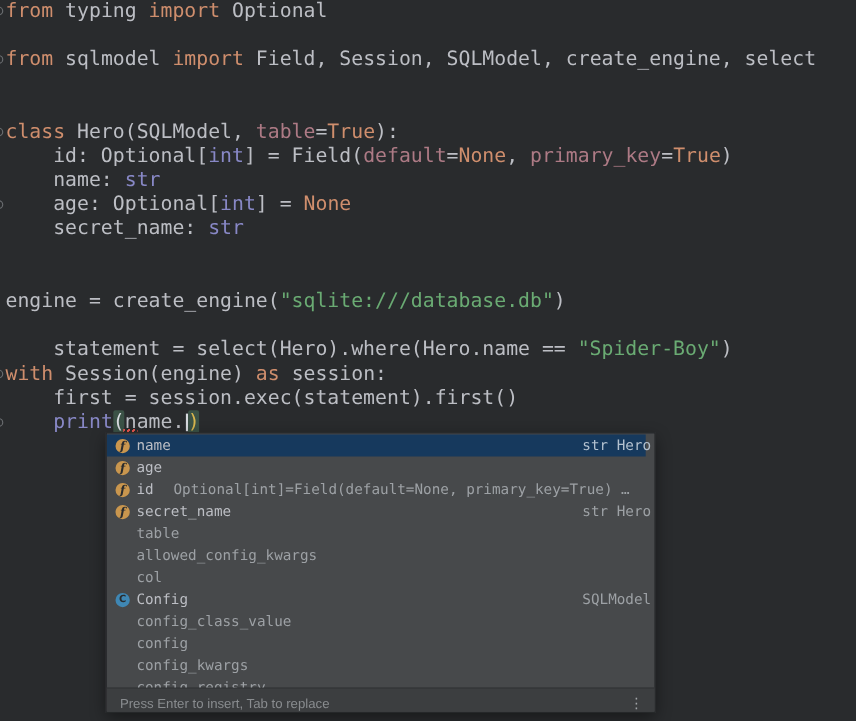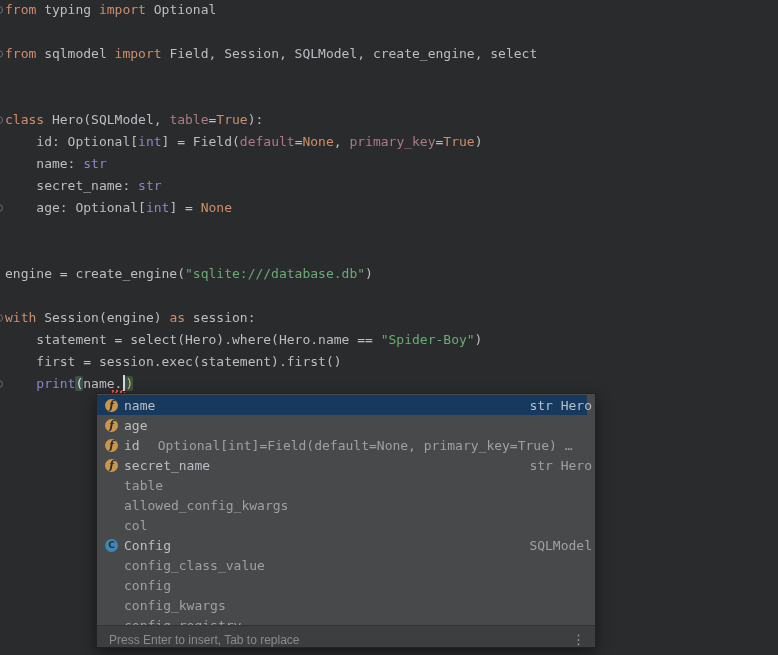--- a/index.html
+++ b/index.html
@@ -4,21 +4,21 @@
 <style>
   html,body{margin:0;padding:0;}
   body{
     width:778px;height:655px;overflow:hidden;
     background:var(--bg,#292b2d);
     font-family:"DejaVu Sans Mono",monospace;
   }
   .editor{position:relative;width:778px;height:655px;}
   .code-area{
     position:absolute;top:-1px;left:5px;right:0;
-    font-size:13px;line-height:22px;
+    font-size:18px;line-height:22px;
   }
   .code-line{height:22px;white-space:pre;position:relative;}
   .gutter-dot{
     position:absolute;left:-10px;top:7px;width:8px;height:8px;
     border:1px solid #6a6d70;border-radius:50%;box-sizing:border-box;
   }
   .kw{color:var(--keyword);}
   .pl{color:var(--text);}
   .ty{color:var(--builtin);}
   .st{color:var(--string);}
@@ -79,28 +79,28 @@
 <div class="editor">
   <div class="code-area">
       <div class="code-line"><span class="gutter-dot"></span><span class="kw">from</span><span class="pl"> typing </span><span class="kw">import</span><span class="pl"> Optional</span></div>
       <div class="code-line"></div>
       <div class="code-line"><span class="gutter-dot"></span><span class="kw">from</span><span class="pl"> sqlmodel </span><span class="kw">import</span><span class="pl"> Field, Session, SQLModel, create_engine, select</span></div>
       <div class="code-line"></div>
       <div class="code-line"></div>
       <div class="code-line"><span class="gutter-dot"></span><span class="kw">class</span><span class="pl"> Hero(SQLModel, </span><span class="pr">table</span><span class="pl">=</span><span class="kw">True</span><span class="pl">):</span></div>
       <div class="code-line"><span class="pl">    id: Optional[</span><span class="ty">int</span><span class="pl">] = Field(</span><span class="pr">default</span><span class="pl">=</span><span class="kw">None</span><span class="pl">, </span><span class="pr">primary_key</span><span class="pl">=</span><span class="kw">True</span><span class="pl">)</span></div>
       <div class="code-line"><span class="pl">    name: </span><span class="ty">str</span></div>
+      <div class="code-line"><span class="gutter-dot"></span><span class="pl">    age: Optional[</span><span class="ty">int</span><span class="pl">] = </span><span class="kw">None</span></div>
       <div class="code-line"><span class="pl">    secret_name: </span><span class="ty">str</span></div>
-      <div class="code-line"><span class="gutter-dot"></span><span class="pl">    age: Optional[</span><span class="ty">int</span><span class="pl">] = </span><span class="kw">None</span></div>
       <div class="code-line"></div>
       <div class="code-line"></div>
       <div class="code-line"><span class="pl">engine = create_engine(</span><span class="st">"sqlite:///database.db"</span><span class="pl">)</span></div>
       <div class="code-line"></div>
+      <div class="code-line"><span class="pl">    statement = select(Hero).where(Hero.name == </span><span class="st">"Spider-Boy"</span><span class="pl">)</span></div>
       <div class="code-line"><span class="gutter-dot"></span><span class="kw">with</span><span class="pl"> Session(engine) </span><span class="kw">as</span><span class="pl"> session:</span></div>
-      <div class="code-line"><span class="pl">    statement = select(Hero).where(Hero.name == </span><span class="st">"Spider-Boy"</span><span class="pl">)</span></div>
       <div class="code-line"><span class="pl">    first = session.exec(statement).first()</span></div>
       <div class="code-line"><span class="gutter-dot"></span><span class="pl">    </span><span class="ty">print</span><span class="brl">(</span><span class="pl">name.</span><span class="caret"></span><span class="brr">)</span></div>
     </div>
   <div class="squiggle"></div>
 
   <div class="popup">
     <div class="popup-list">
         <div class="item selected"><span class="item-icon icon-f">f</span><span class="item-label">name</span><span class="item-detail">str Hero</span></div>
         <div class="item"><span class="item-icon icon-f">f</span><span class="item-label">age</span></div>
         <div class="item"><span class="item-icon icon-f">f</span><span class="item-label">id</span><span class="item-detail inline">Optional[int]=Field(default=None, primary_key=True) …</span></div>

